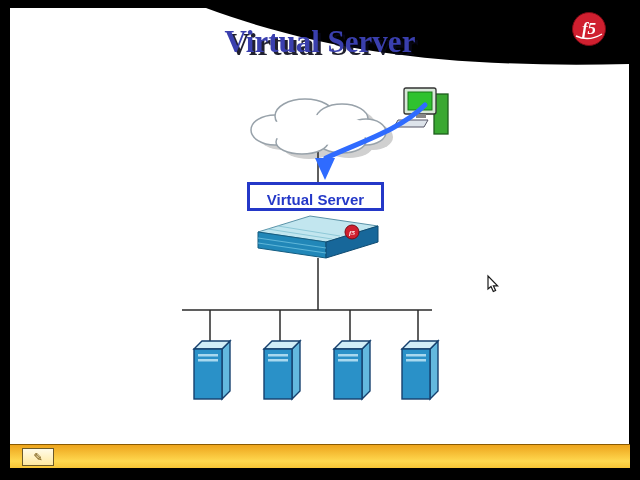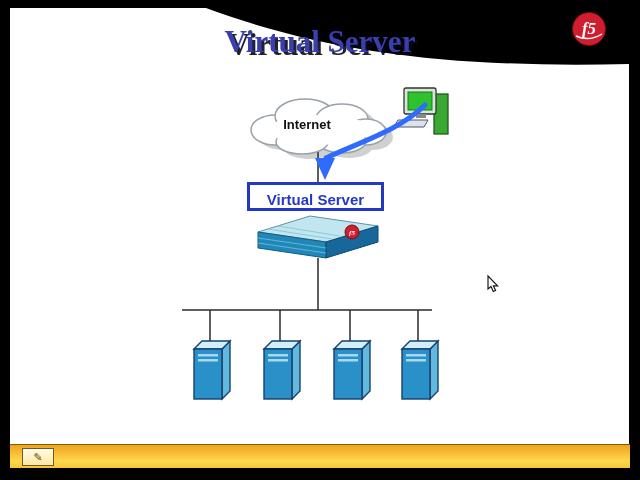--- a/index.html
+++ b/index.html
@@ -183,21 +183,20 @@
         <rect class="srv-front" x="-16" y="11" width="28" height="50"></rect>
         <rect class="srv-vent" x="-12" y="16" width="20" height="2.5"></rect>
         <rect class="srv-vent" x="-12" y="21" width="20" height="2.5"></rect>
       </g>
 
       <g transform="translate(478,268)">
         <polygon class="cursor" points="0,0 0,13 3,10.5 5.3,15.5 7.6,14.5 5.4,9.8 9.6,9.8"></polygon>
       </g>
     </svg>
 
-    <div id="internet-label">Internet</div>
 
     <div id="vs-box">
       <span>Virtual Server</span>
     </div>
 
   </div>
 
   <div id="toolbar">
     <div id="pencil-btn">
       <span>✎</span>

